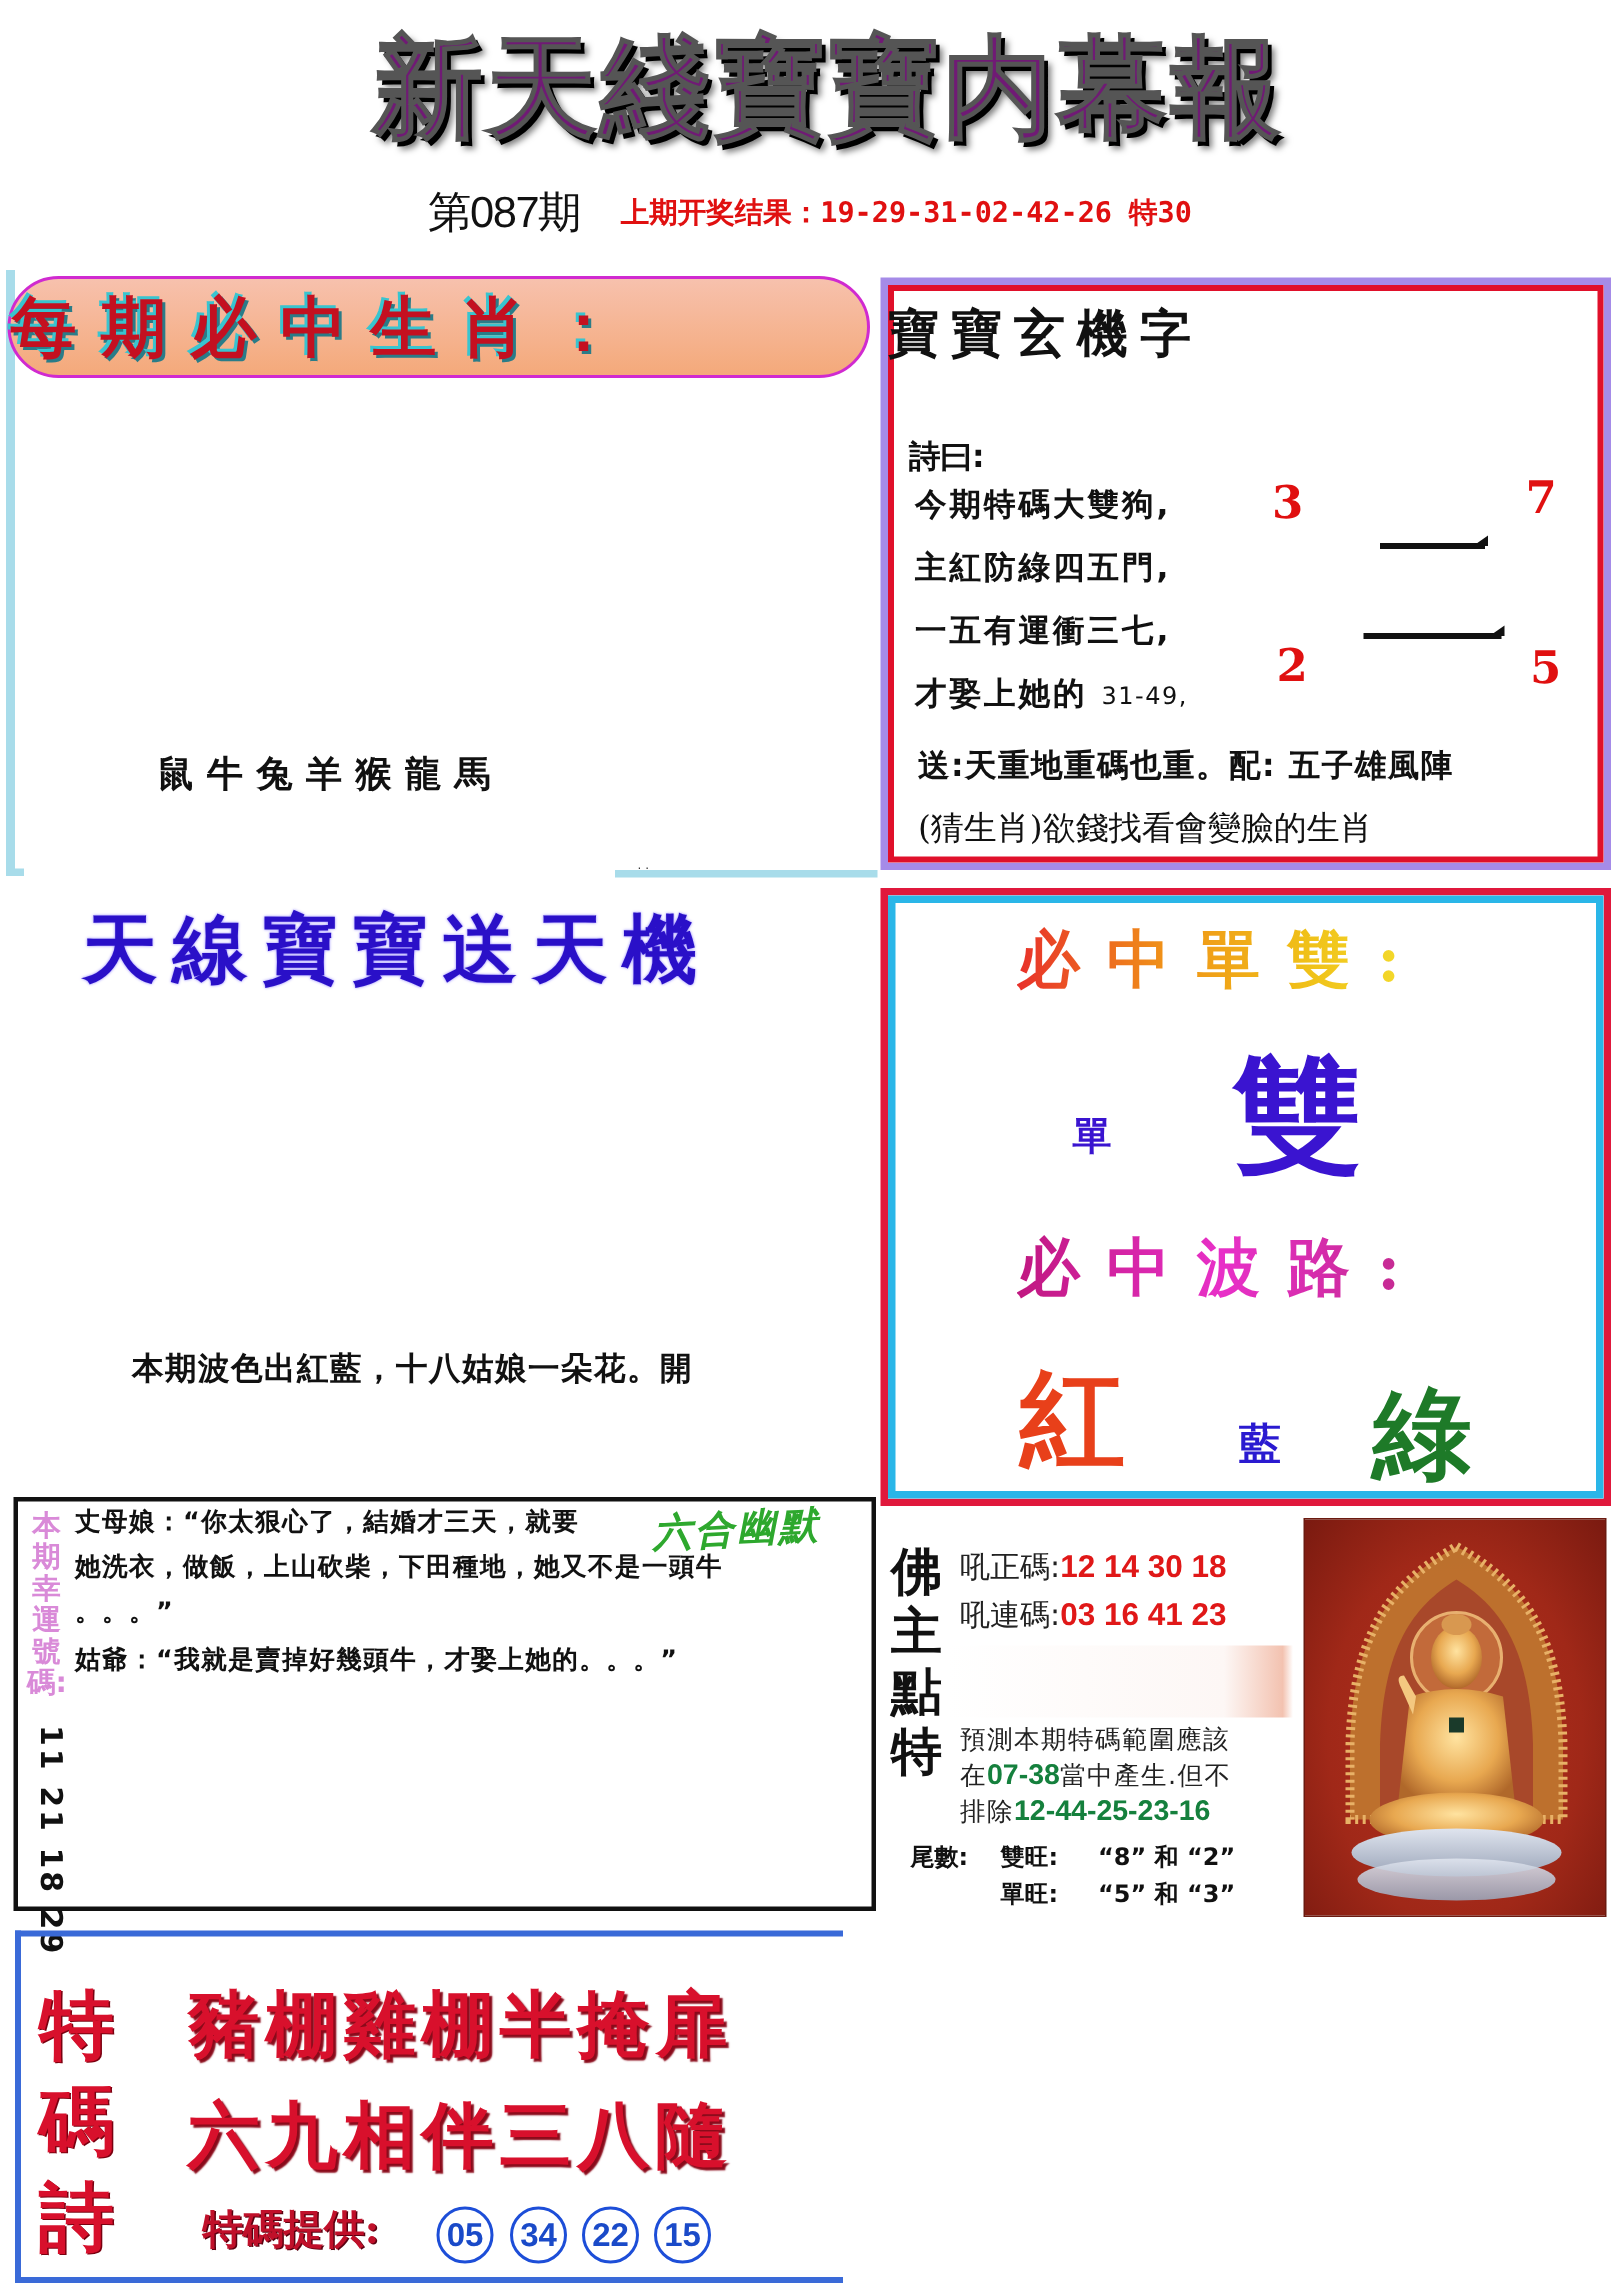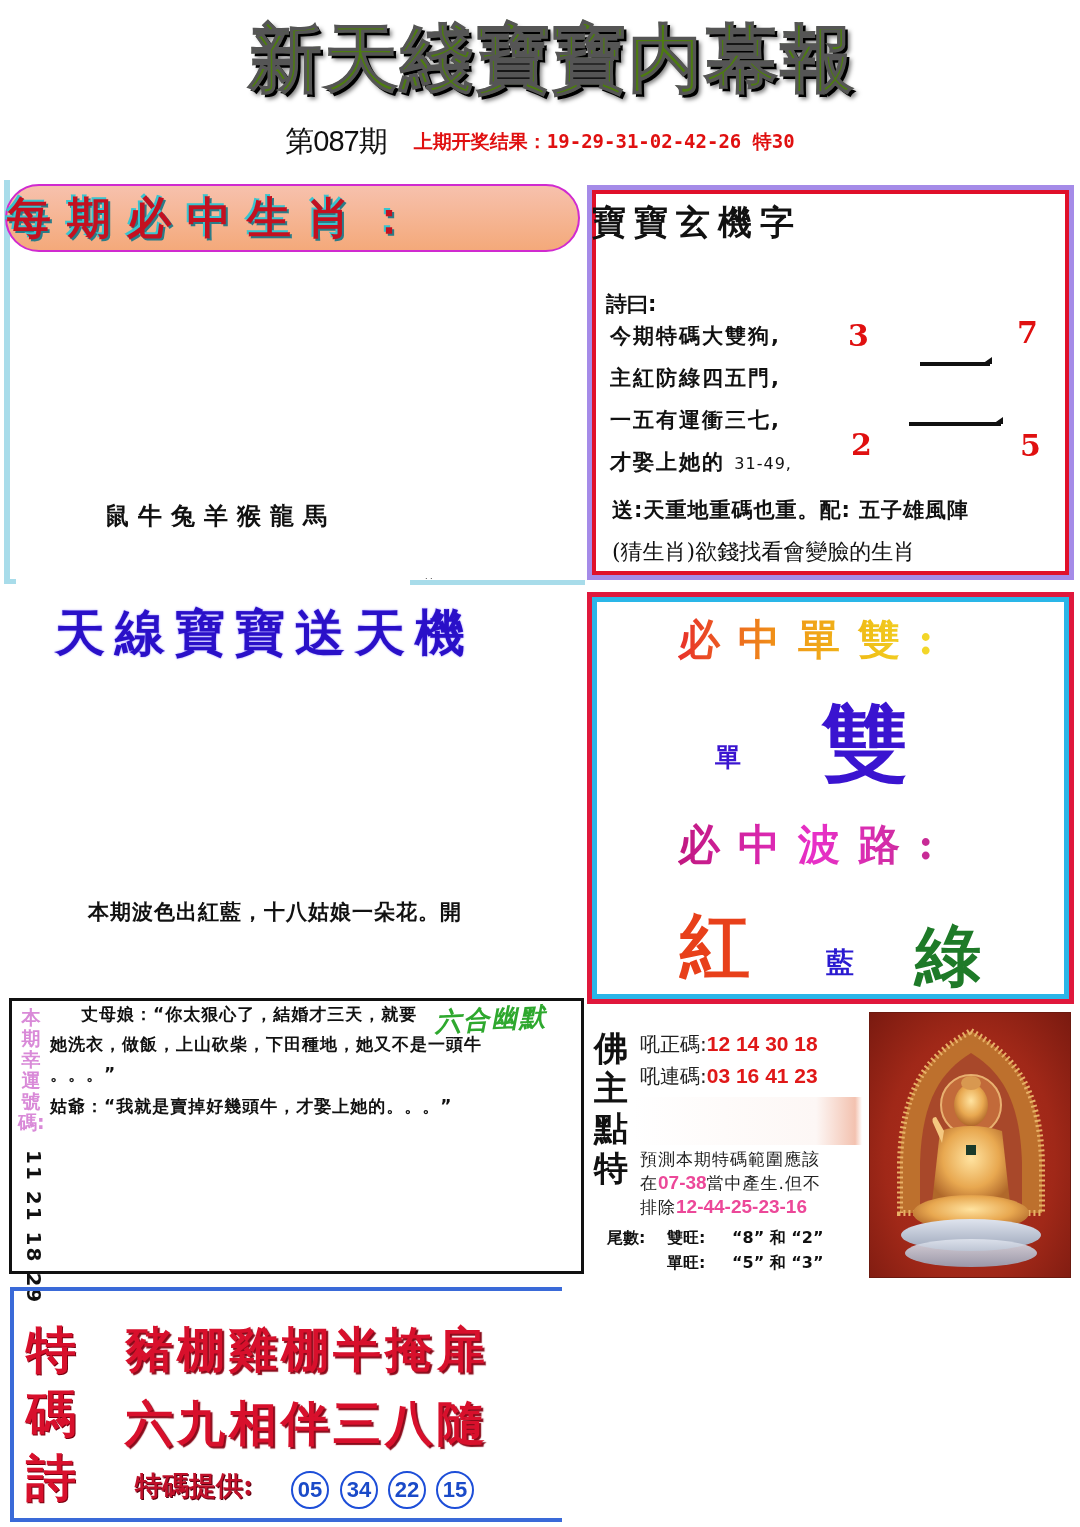--- a/index.html
+++ b/index.html
@@ -5,21 +5,21 @@
   * { box-sizing: border-box; margin: 0; padding: 0; }
   html, body { width: 1080px; height: 1527px; background: #ffffff; overflow: hidden; }
   body { position: relative; font-family: "DejaVu Sans", "Liberation Sans", sans-serif; color: #111; }
 
   .abs { position: absolute; }
 
   
   .masthead {
     left: 0; top: 10px; width: 1080px; text-align: center;
     font-family: "DejaVu Serif", "Liberation Serif", serif;
-    font-size: 74px; font-weight: bold; color: #4d7c0f;
+    font-size: 74px; font-weight: bold; color: #701a75;
     letter-spacing: 2px;
     text-shadow: 3px 3px 0 #000, 5px 5px 4px rgba(0,0,0,0.5);
     padding-left: 24px;
     -webkit-text-stroke: 1px #555;
   }
   .issue-line { left: 0; top: 122px; width: 1080px; text-align: center; white-space: nowrap; }
   .issue-no { font-size: 29px; color: #111; letter-spacing: -1px; font-family: "Liberation Sans", sans-serif; vertical-align: middle; }
   .prev-result { font-size: 19px; color: #e01010; font-family: "DejaVu Sans Mono", monospace; font-weight: bold; margin-left: 22px; vertical-align: middle; }
   .p1-left-bar { left: 4px; top: 180px; width: 6px; height: 402px; background: #a8dcea; }
   .p1-bottom-left { left: 4px; top: 579px; width: 12px; height: 5px; background: #a8dcea; }
@@ -72,21 +72,21 @@
   .p5-vert { left: 18px; top: 1007px; width: 26px; font-size: 19px; font-weight: bold; color: #d98ad8; line-height: 21px; text-align: center; }
   .p5-nums { left: 16px; top: 1150px; width: 30px; font-size: 20px; font-weight: bold; color: #111; writing-mode: vertical-rl; letter-spacing: 2px; }
   .joke-line { left: 50px; font-size: 17px; font-weight: bold; color: #111; white-space: nowrap; letter-spacing: 1px; }
   .joke-badge { left: 435px; top: 1002px; font-size: 26px; font-weight: bold; color: #2ea82e; font-style: italic; font-family: "DejaVu Serif", serif; letter-spacing: 2px; transform: rotate(-3deg); }
 
   
   .p6-vert { left: 594px; top: 1028px; width: 40px; font-size: 34px; font-weight: bold; line-height: 40px; color: #111; font-family: "DejaVu Serif", serif; }
   .p6-row { left: 640px; font-size: 20px; color: #222; white-space: nowrap; }
   .p6-row .num { font-family: "Liberation Sans", sans-serif; font-weight: bold; color: #e01818; font-size: 21px; letter-spacing: 0px; }
   .p6-pred { left: 640px; font-size: 17px; color: #222; white-space: nowrap; letter-spacing: 1px; }
-  .p6-pred .num { font-family: "Liberation Sans", sans-serif; font-weight: bold; color: #ec4899; font-size: 19px; letter-spacing: 0; }
+  .p6-pred .num { font-family: "Liberation Sans", sans-serif; font-weight: bold; color: #15803d; font-size: 19px; letter-spacing: 0; }
   .p6-tail { font-size: 16px; font-weight: bold; color: #111; white-space: nowrap; }
   .blur-strip { left: 632px; top: 1097px; width: 230px; height: 48px; background: linear-gradient(90deg, #fff 0%, #fdf7f5 80%, #f3c2b0 97%, #fff 100%); }
 
   .buddha { left: 869px; top: 1012px; width: 202px; height: 266px; background: radial-gradient(ellipse at 50% 55%, #b43020 0%, #a02818 60%, #7a1a10 100%); overflow: hidden; border: 1px solid #6b1a10; }
 
   
   .p7-top { left: 10px; top: 1287px; width: 552px; height: 4px; background: #3a6ad8; }
   .p7-left { left: 10px; top: 1287px; width: 4px; height: 235px; background: #3a6ad8; }
   .p7-bottom { left: 10px; top: 1518px; width: 552px; height: 4px; background: #3a6ad8; }
   .p7-vert { left: 26px; top: 1318px; width: 60px; font-size: 50px; font-weight: bold; color: #d8102c; line-height: 64px; font-family: "DejaVu Serif", serif; text-shadow: 1px 1px 0 #7a0010; }
@@ -141,21 +141,21 @@
 <div class="abs small-blue" style="left:715px; top:740px;">單</div>
 <div class="abs big-blue" style="left:822px; top:686px;">雙</div>
 <div class="abs p4-heading grad-pink" style="left:678px; top:817px;">必中波路:</div>
 <div class="abs wave-red" style="left:680px; top:900px;">紅</div>
 <div class="abs wave-blue" style="left:826px; top:944px;">藍</div>
 <div class="abs wave-green" style="left:915px; top:912px;">綠</div>
 
 <div class="abs p5"></div>
 <div class="abs p5-vert">本期幸運號碼:</div>
 <div class="abs p5-nums">11 21 18 29</div>
-<div class="abs joke-line" style="top:1003px;margin-left:31px;">丈母娘：“你太狠心了，結婚才三天，就要</div>
+<div class="abs joke-line" style="top:1003px;">丈母娘：“你太狠心了，結婚才三天，就要</div>
 <div class="abs joke-line" style="top:1033px;">她洗衣，做飯，上山砍柴，下田種地，她又不是一頭牛</div>
 <div class="abs joke-line" style="top:1063px;">。。。”</div>
 <div class="abs joke-line" style="top:1095px;">姑爺：“我就是賣掉好幾頭牛，才娶上她的。。。”</div>
 <div class="abs joke-badge">六合幽默</div>
 
 <div class="abs p6-vert">佛主點特</div>
 <div class="abs p6-row" style="top:1031px;">
   <span>吼正碼:</span><span class="num">12 14 30 18</span>
 </div>
 <div class="abs p6-row" style="top:1063px;">

